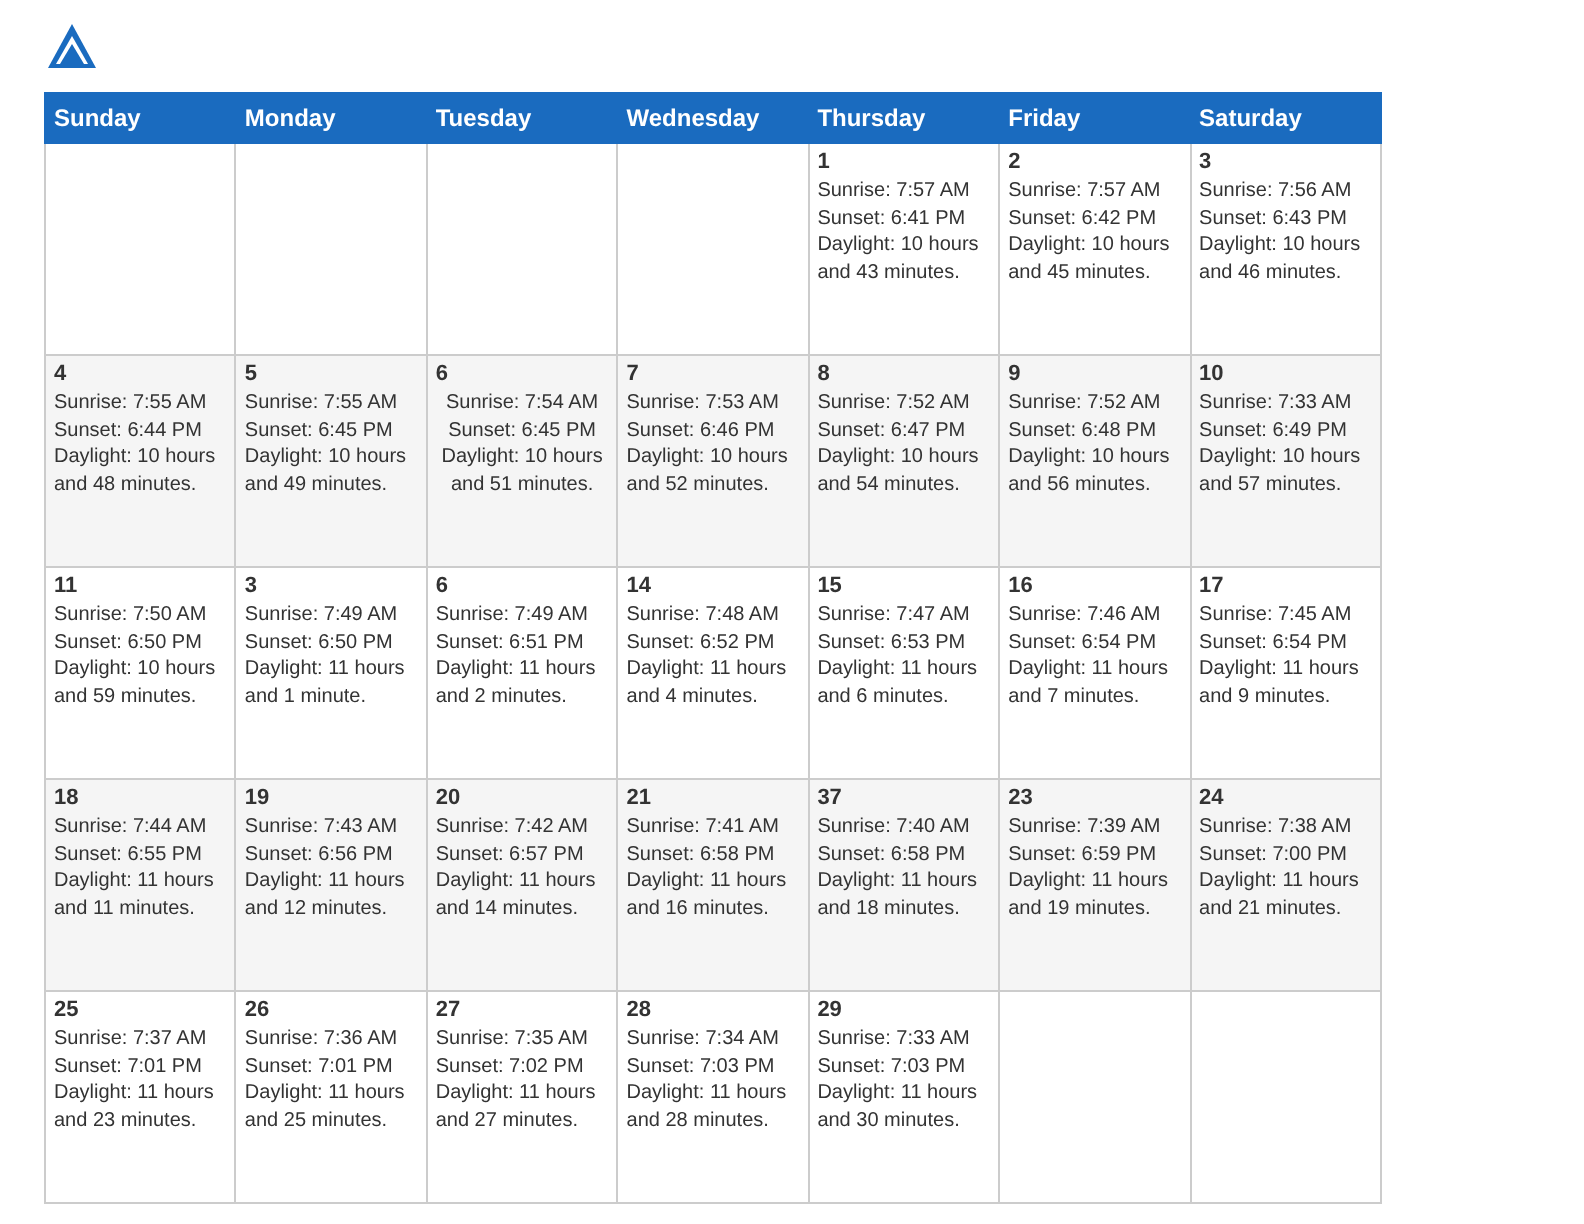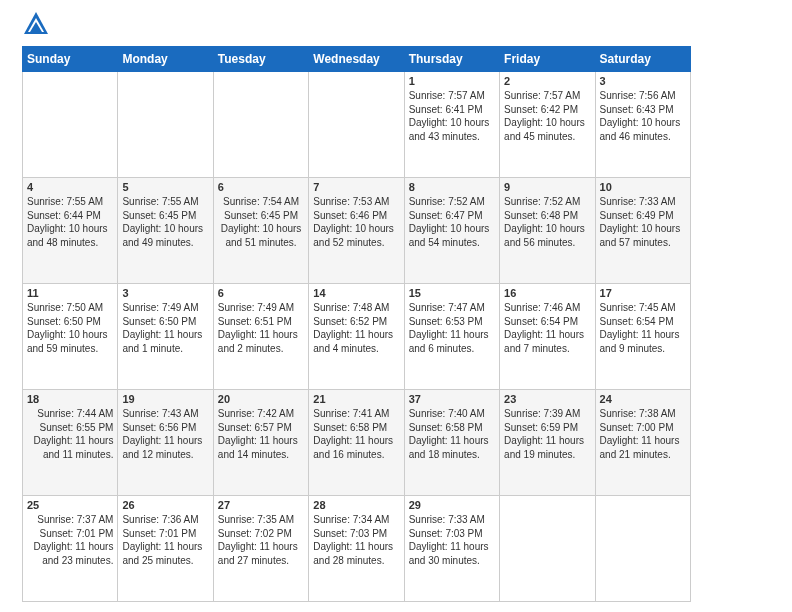--- a/index.html
+++ b/index.html
@@ -263,21 +263,21 @@
             <span class="day-num">17</span>
             <div class="day-info" style="white-space: pre-line;">Sunrise: 7:45 AM
 Sunset: 6:54 PM
 Daylight: 11 hours
 and 9 minutes.</div>
           </td>
         </tr>
         <tr>
           <td>
             <span class="day-num">18</span>
-            <div class="day-info" style="white-space: pre-line; text-align: right;">Sunrise: 7:44 AM
+            <div class="day-info" style="white-space: pre-line;">Sunrise: 7:44 AM
 Sunset: 6:55 PM
 Daylight: 11 hours
 and 11 minutes.</div>
           </td>
           <td>
             <span class="day-num">19</span>
             <div class="day-info" style="white-space: pre-line;">Sunrise: 7:43 AM
 Sunset: 6:56 PM
 Daylight: 11 hours
 and 12 minutes.</div>
@@ -314,21 +314,21 @@
             <span class="day-num">24</span>
             <div class="day-info" style="white-space: pre-line;">Sunrise: 7:38 AM
 Sunset: 7:00 PM
 Daylight: 11 hours
 and 21 minutes.</div>
           </td>
         </tr>
         <tr>
           <td>
             <span class="day-num">25</span>
-            <div class="day-info" style="white-space: pre-line; text-align: right;">Sunrise: 7:37 AM
+            <div class="day-info" style="white-space: pre-line;">Sunrise: 7:37 AM
 Sunset: 7:01 PM
 Daylight: 11 hours
 and 23 minutes.</div>
           </td>
           <td>
             <span class="day-num">26</span>
             <div class="day-info" style="white-space: pre-line;">Sunrise: 7:36 AM
 Sunset: 7:01 PM
 Daylight: 11 hours
 and 25 minutes.</div>

